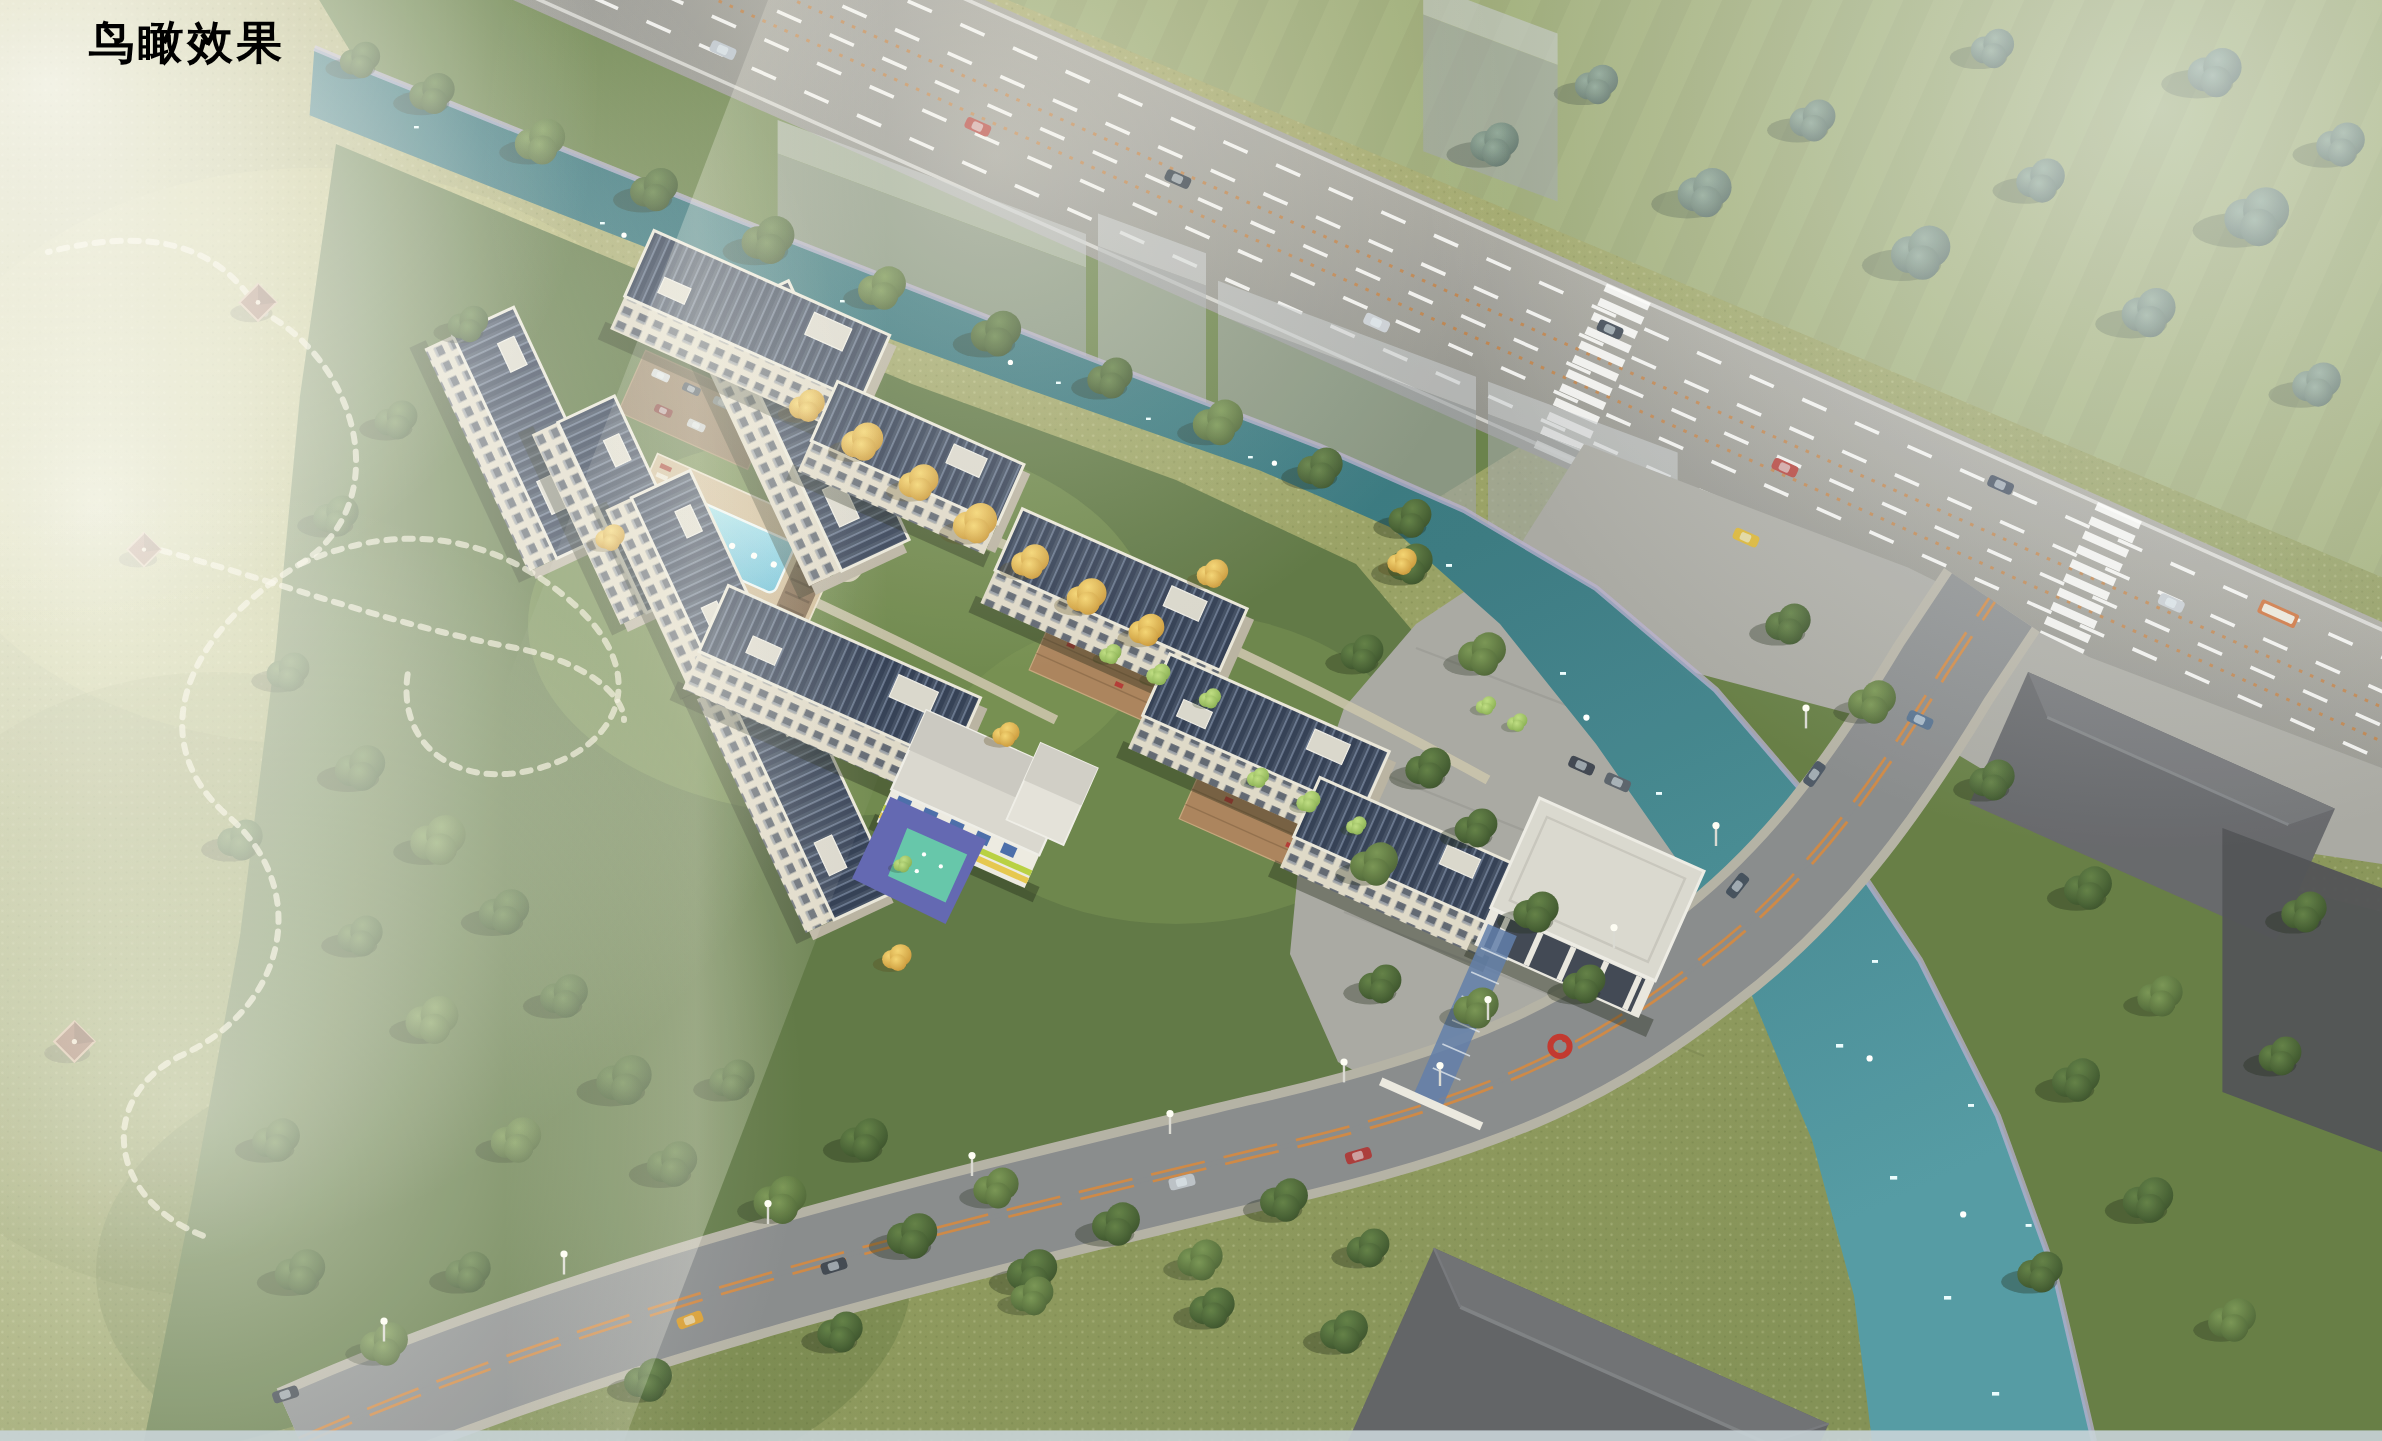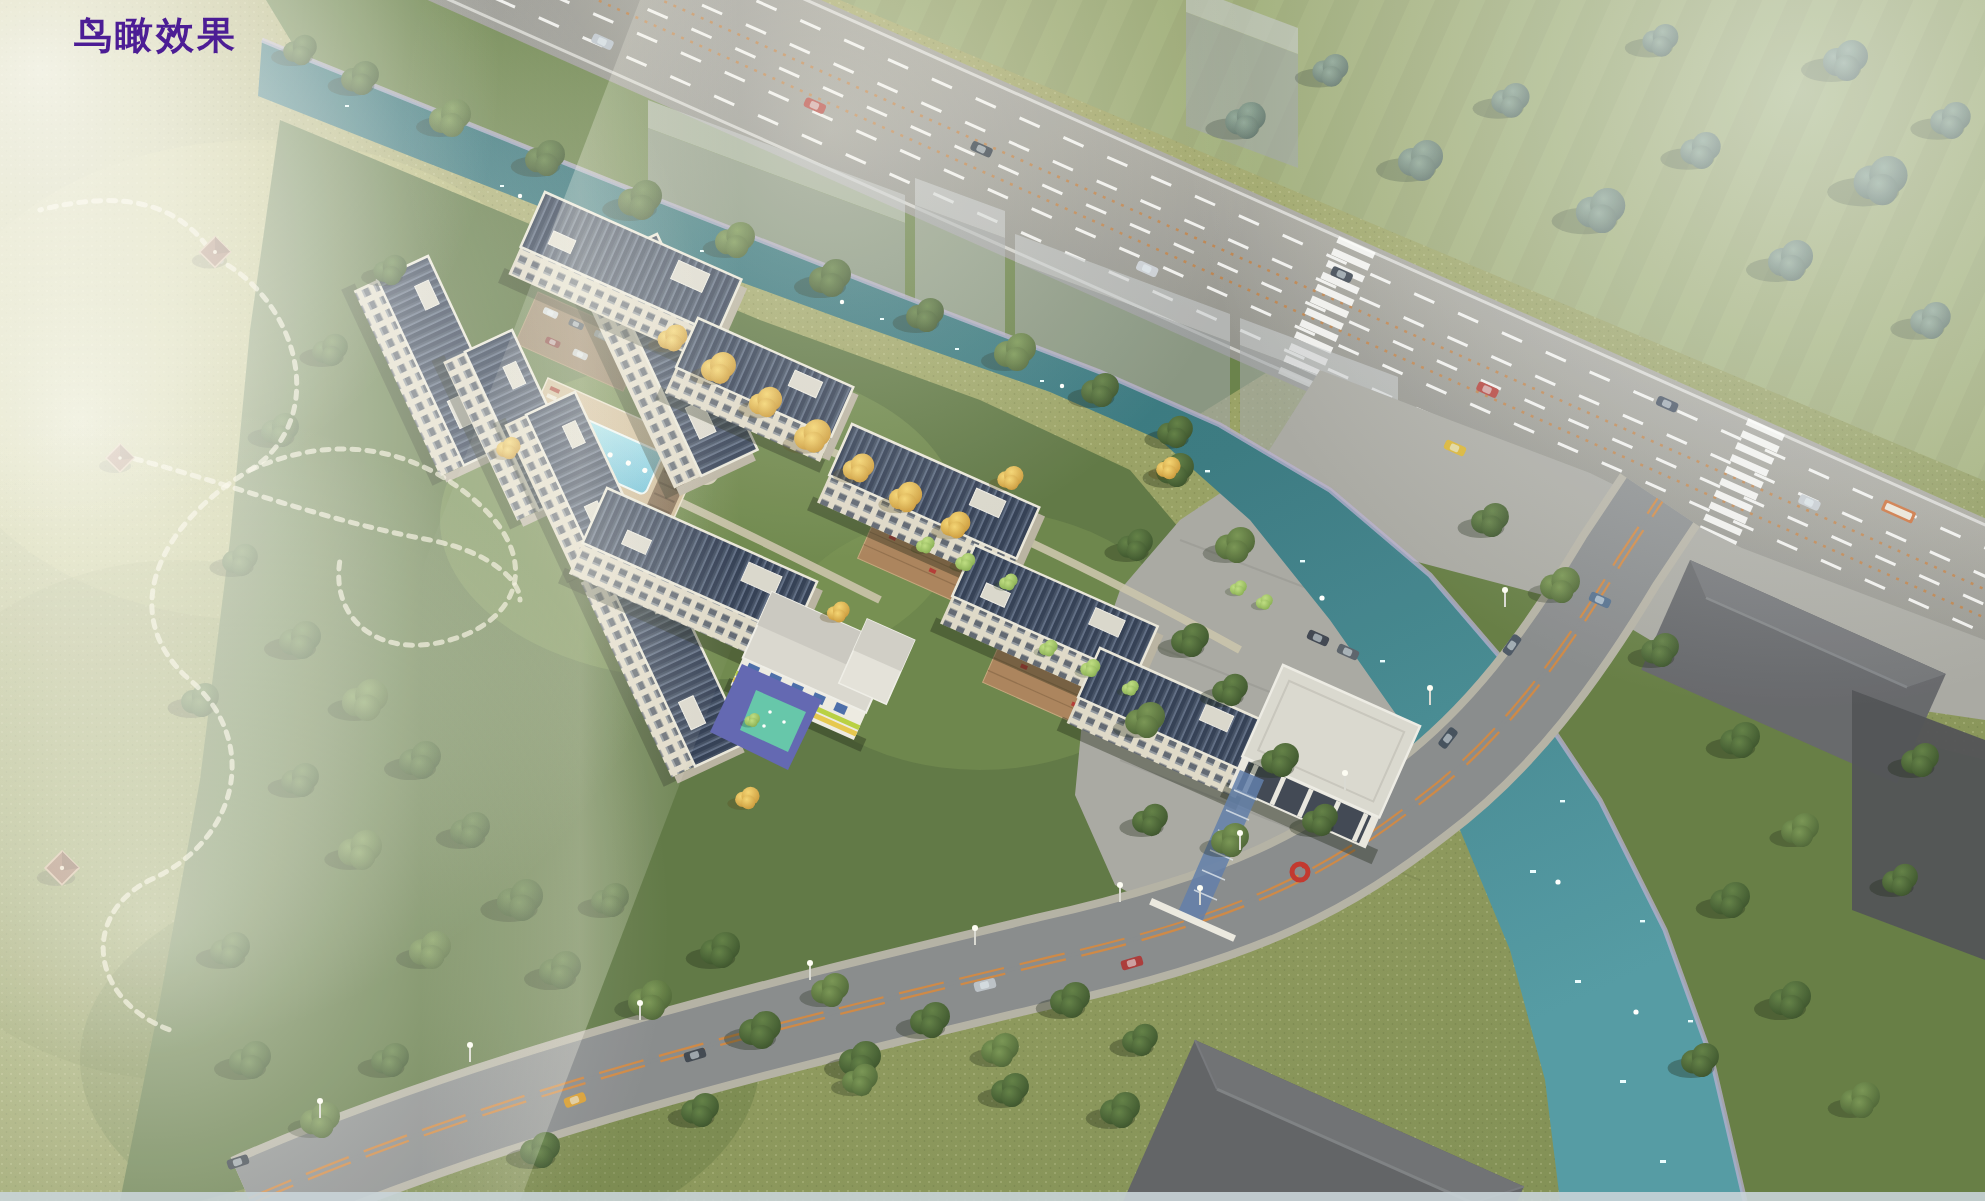--- a/index.html
+++ b/index.html
@@ -1,19 +1,19 @@
 <!DOCTYPE html>
 <html><head>
 <meta charset="utf-8">
 <style>
   html,body{margin:0;padding:0;background:#222;}
   .canvas{position:relative;width:1985px;height:1201px;overflow:hidden;background:#9aa266;
           font-family:"Liberation Sans","DejaVu Sans",sans-serif;}
   .canvas svg{position:absolute;inset:0;display:block;}
-  .title{position:absolute;left:74px;top:10px;font-size:38px;font-weight:bold;color:#4c1d95;
+  .title{position:absolute;left:74px;top:10px;font-size:38px;font-weight:bold;color:#000000;
          letter-spacing:3px;z-index:10;}
   
   .roof{fill:url(#solarP);stroke:#e9e6da;stroke-width:2.5}
   .fac{fill:url(#facadeP)}
   .endw{fill:#b7b0a0}
   .bshadow{fill:rgba(22,30,14,.38)}
   .roofbox{fill:#d9d6cc;stroke:#efede6;stroke-width:1}
   .lane{stroke:#fff;stroke-width:3;stroke-dasharray:22 26;opacity:.85}
   .edge{stroke:#fff;stroke-width:3;opacity:.55}
   .oline{stroke:#c07a3c;stroke-width:2.5;stroke-dasharray:3 7;opacity:.85}

